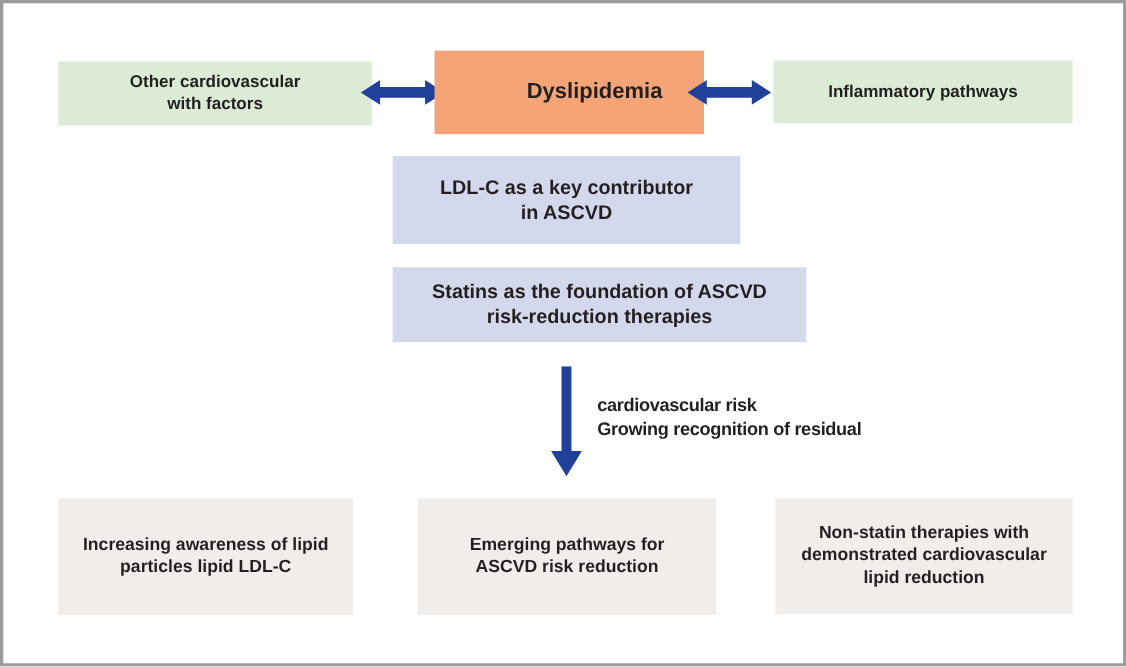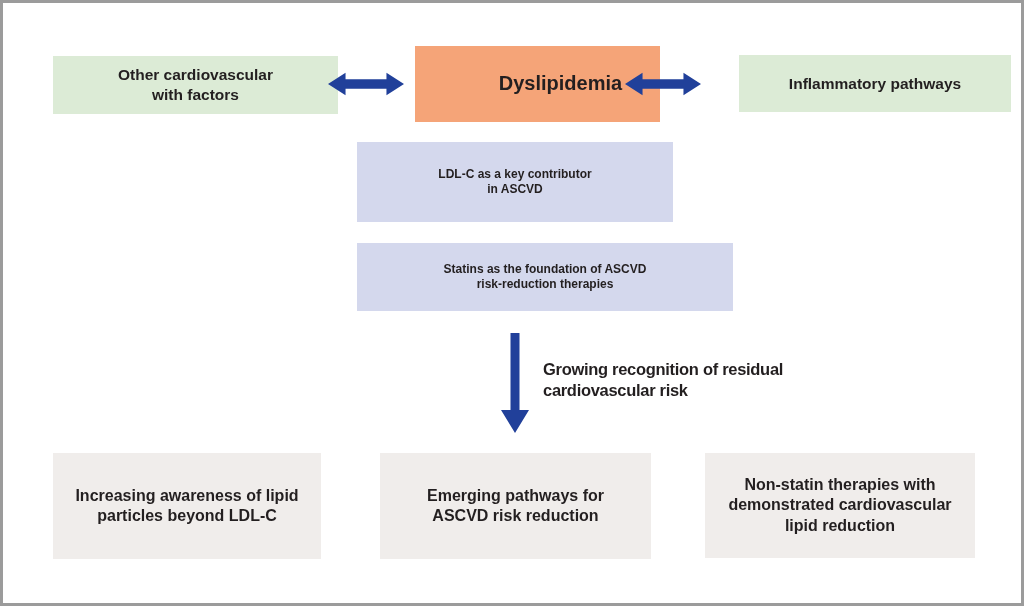--- a/index.html
+++ b/index.html
@@ -22,26 +22,26 @@
     align-items: center;
     justify-content: center;
     text-align: center;
     font-weight: bold;
     color: var(--text, #231f20);
     line-height: 1.28;
   }
 
   .box-green    { background: var(--green, #dcebd6); font-size: 15.5px; }
   .box-orange   { background: var(--orange, #f5a478); font-size: 20px; }
-  .box-lavender { background: var(--lavender, #d4d8ed); font-size: 12px; text-align: right; }
+  .box-lavender { background: var(--lavender, #d4d8ed); font-size: 18px; text-align: right; }
   .box-gray     { background: var(--light-gray, #f0edeb); font-size: 16px; }
 
   #box-risk-factors  { left: 50px;  top: 53px;  width: 285px; height: 58px; }
-  #box-dyslipidemia  { left: 412px; top: 43px;  width: 245px; height: 76px; padding-left: 46px; }
-  #box-inflammatory  { left: 700px; top: 52px;  width: 272px; height: 57px; margin-left: 36px; }
+  #box-dyslipidemia  { left: 392px; top: 43px;  width: 245px; height: 76px; padding-left: 46px; }
+  #box-inflammatory  { left: 700px; top: 52px;  width: 272px; height: 57px; }
 
   #box-ldlc    { left: 354px; top: 139px; width: 316px; height: 80px; }
   #box-statins { left: 354px; top: 240px; width: 376px; height: 68px; }
 
   #box-lipid     { left: 50px;  top: 450px; width: 268px; height: 106px; }
   #box-emerging  { left: 377px; top: 450px; width: 271px; height: 106px; text-align: center; }
   #box-nonstatin { left: 702px; top: 450px; width: 270px; height: 105px; }
 
   .arrow { position: absolute; display: block; }
   .arrow svg { display: block; width: 100%; height: 100%; }
@@ -103,27 +103,27 @@
     <div>risk-reduction therapies</div>
   </div>
 
   <span class="arrow" id="arrow-down">
     <svg viewBox="0 0 28 100" preserveAspectRatio="none" aria-hidden="true">
       <polygon points="9.5,0 18.5,0 18.5,77 28,77 14,100 0,77 9.5,77"></polygon>
     </svg>
   </span>
 
   <div id="arrow-label">
+    <div>cardiovascular risk</div>
     <div>Growing recognition of residual</div>
-    <div>cardiovascular risk</div>
   </div>
 
   <div class="box box-gray" id="box-lipid">
     <div>Increasing awareness of lipid</div>
-    <div>particles beyond LDL-C</div>
+    <div>particles lipid LDL-C</div>
   </div>
 
   <div class="box box-gray" id="box-emerging">
     <div>Emerging pathways for</div>
     <div>ASCVD risk reduction</div>
   </div>
 
   <div class="box box-gray" id="box-nonstatin">
     <div>Non-statin therapies with</div>
     <div>demonstrated cardiovascular</div>

